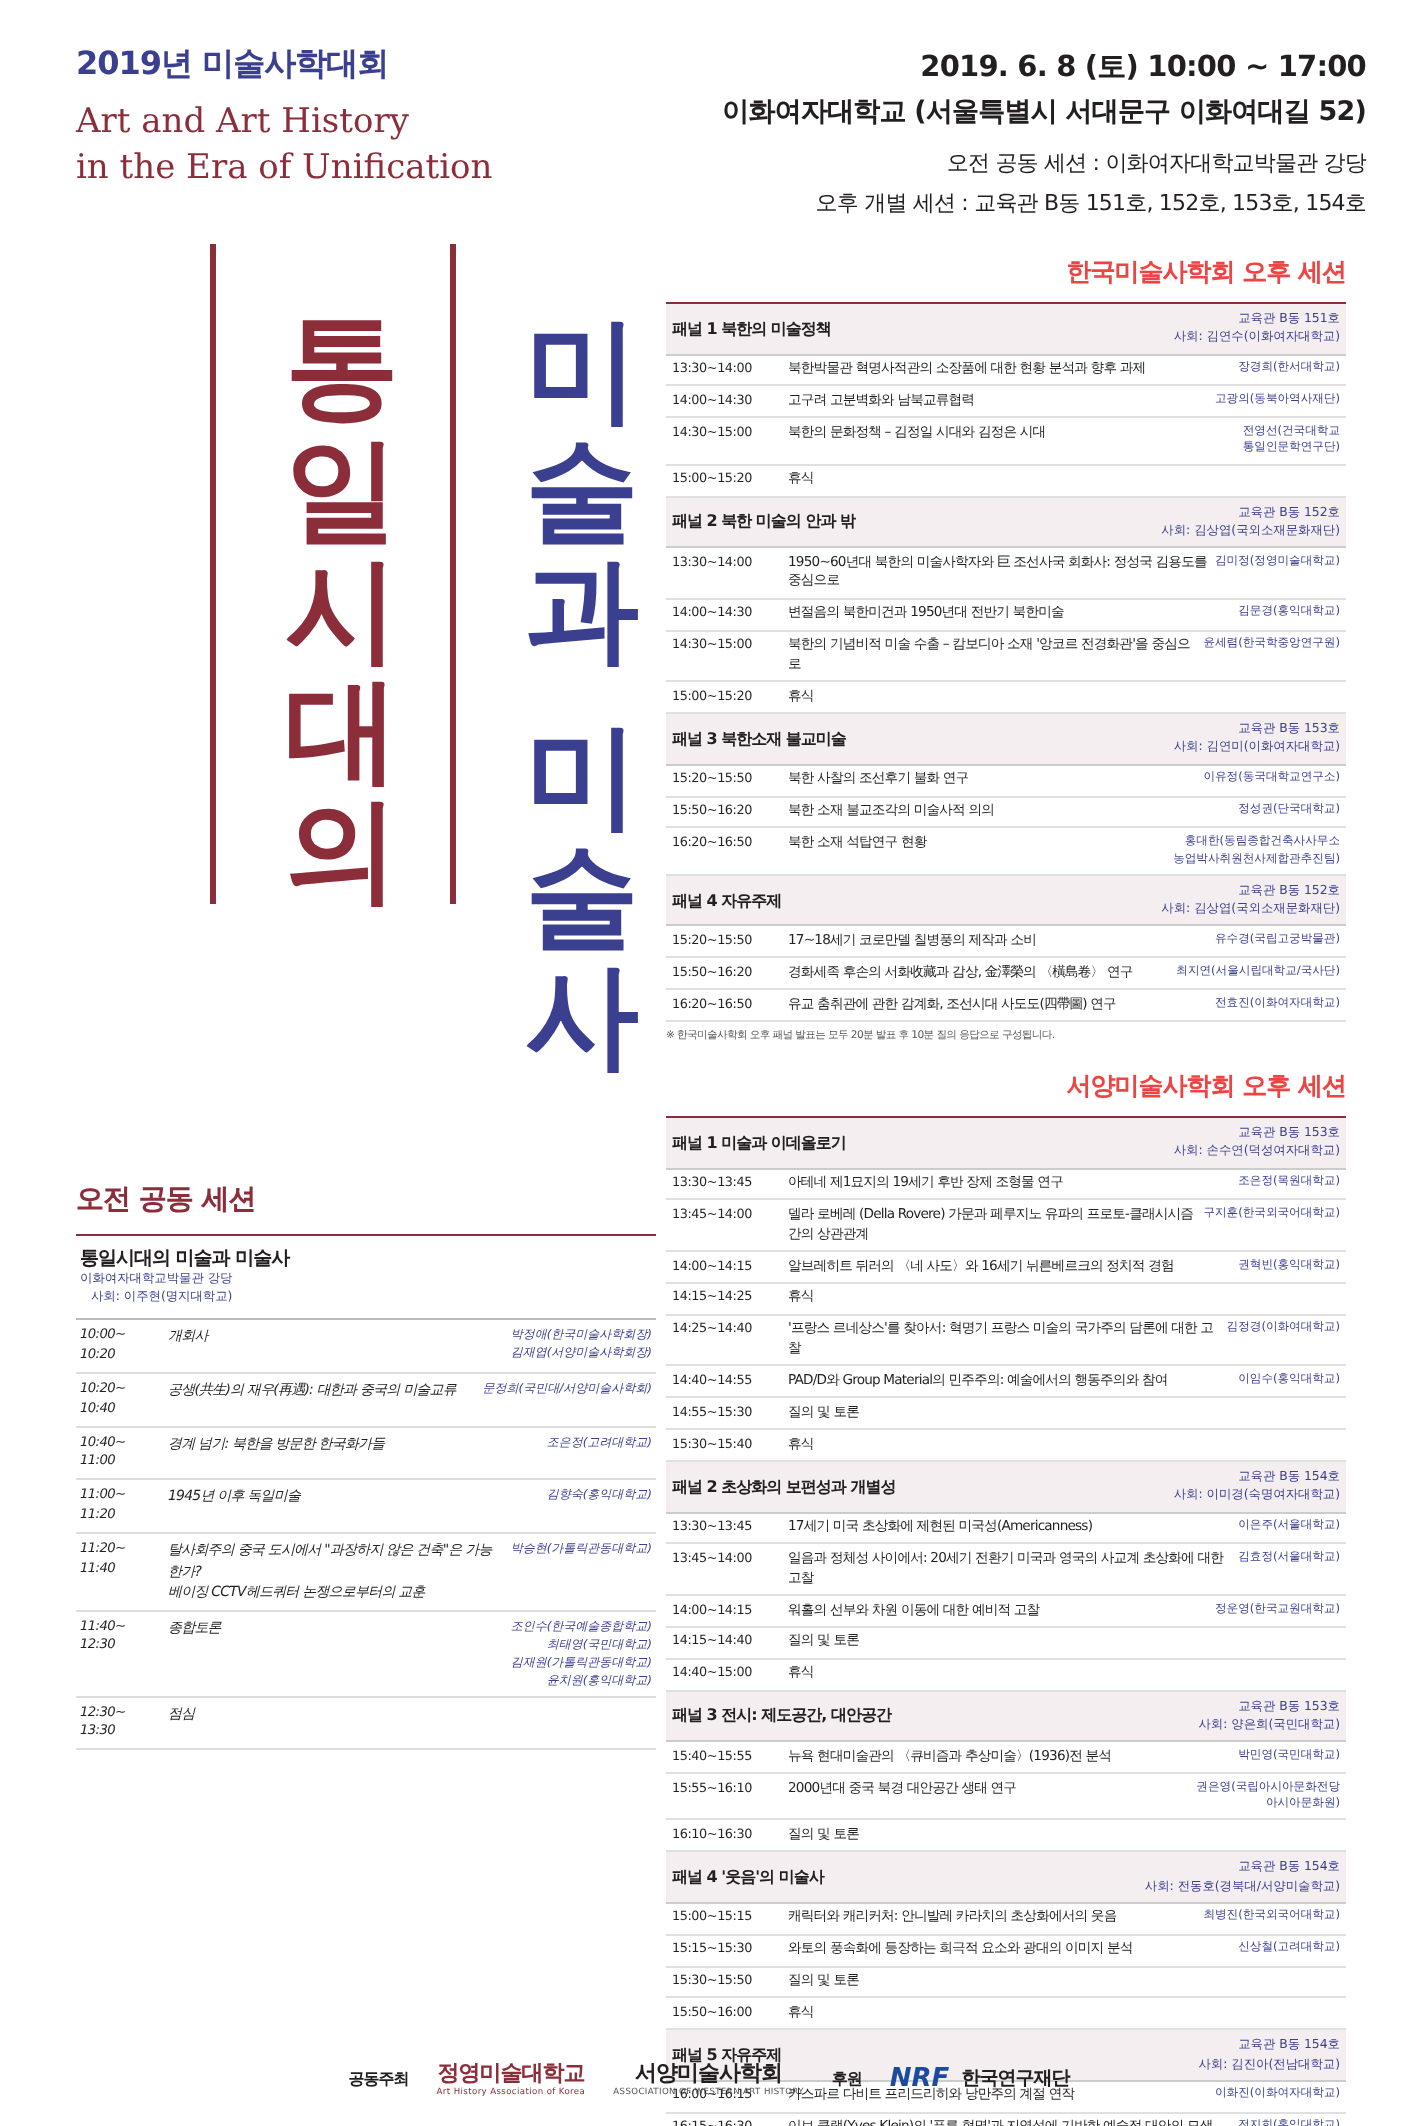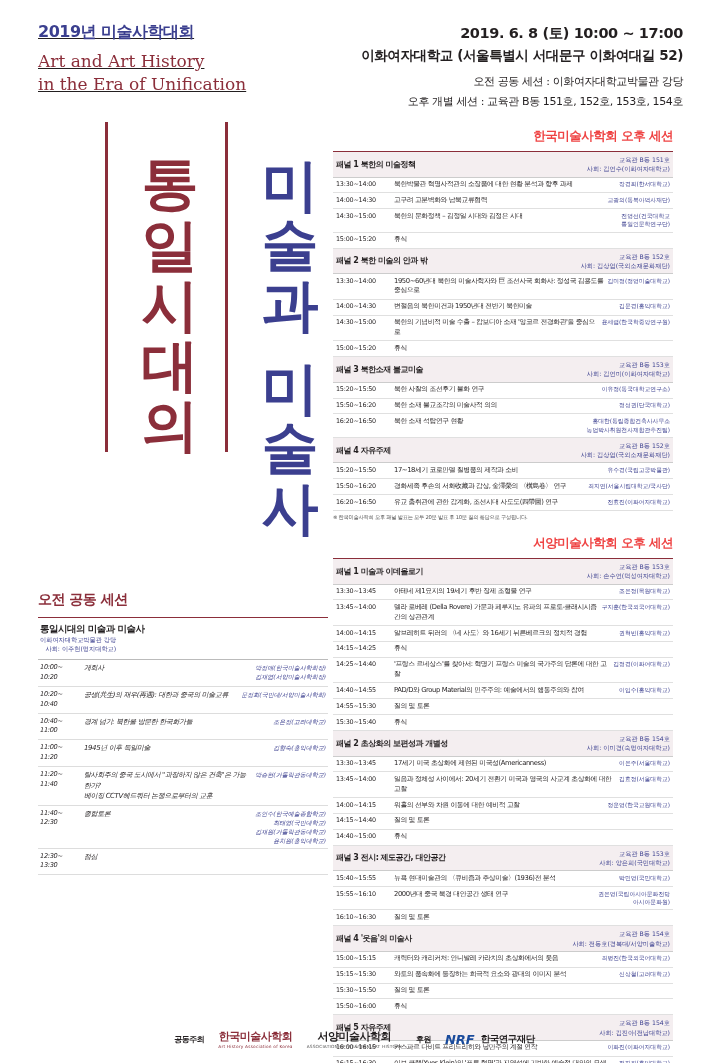--- a/index.html
+++ b/index.html
@@ -10,21 +10,21 @@
     background: #ffffff;
     font-family: "DejaVu Sans", "Liberation Sans", sans-serif;
     color: #231f20;
     position: relative;
     overflow: hidden;
   }
   .page { position: relative; width: 709px; height: 1063px; }
 
   
   .header { display: flex; padding: 22px 26px 0 38px; }
-  .header-left { width: 300px; text-decoration: underline; }
+  .header-left { width: 300px; }
   .h-line1 {
     font-size: 16px; font-weight: bold; color: #3b3f8f; letter-spacing: -0.5px;
     margin-bottom: 7px;
   }
   .h-line2, .h-line3 {
     font-family: "DejaVu Serif", "Liberation Serif", serif;
     font-size: 17px; color: #8b2e3a; letter-spacing: 0px; line-height: 1.35;
   }
   .header-right { flex: 1; text-align: right; padding-top: 2px; }
   .hr-1 { font-size: 14.5px; font-weight: bold; color: #231f20; letter-spacing: -0.4px; }
@@ -420,21 +420,21 @@
           <div class="tm">16:15~16:30</div>
           <div class="tx">이브 클랭(Yves Klein)의 '푸른 혁명'과 지역성에 기반한 예술적 대안의 모색</div>
           <div class="af">전지희(홍익대학교)</div>
         </div>
       </div>
   </div>
 
   <div class="footer">
     <div class="f-lab">공동주최</div>
     <div class="f-org1">
-      <div class="ko">한국미술사학회</div>
+      <div class="ko">정영미술대학교</div>
       <div class="en">Art History Association of Korea</div>
     </div>
     <div class="f-org2">
       <div class="ko">서양미술사학회</div>
       <div class="en">ASSOCIATION OF WESTERN ART HISTORY</div>
     </div>
     <div class="f-lab">후원</div>
     <div class="f-nrf">
       <div class="nrf-mark">NRF</div>
       <div class="nrf-txt">한국연구재단</div>

